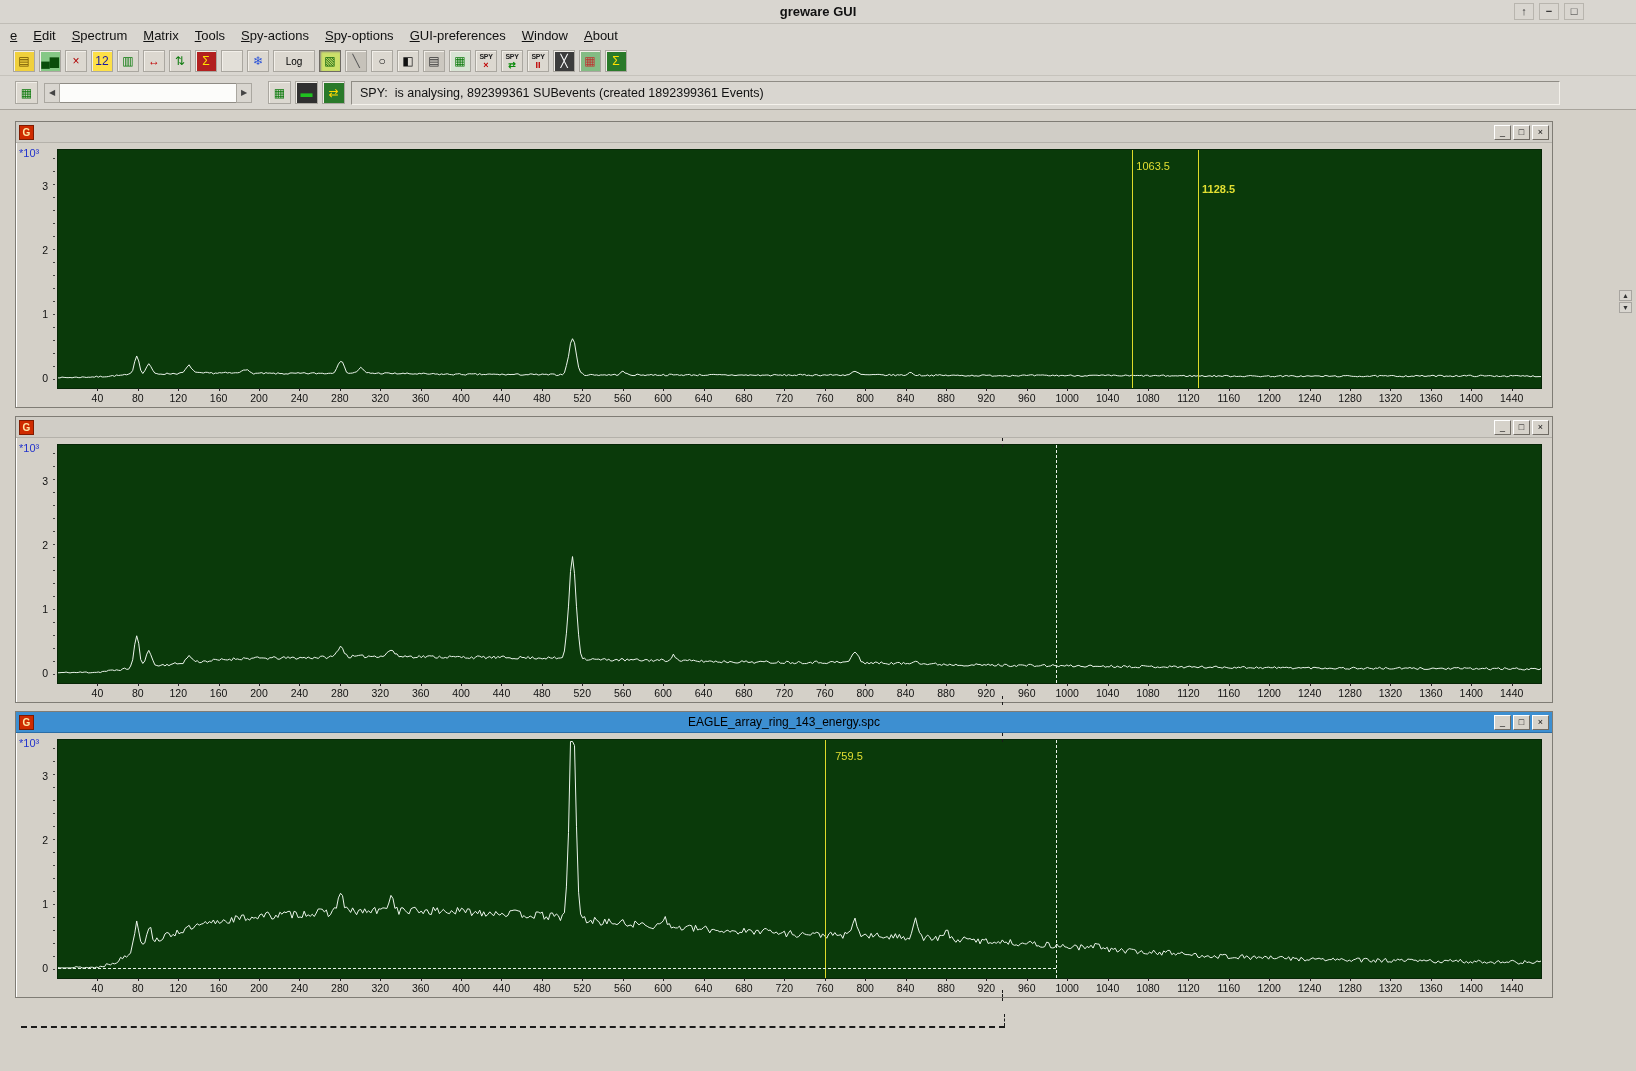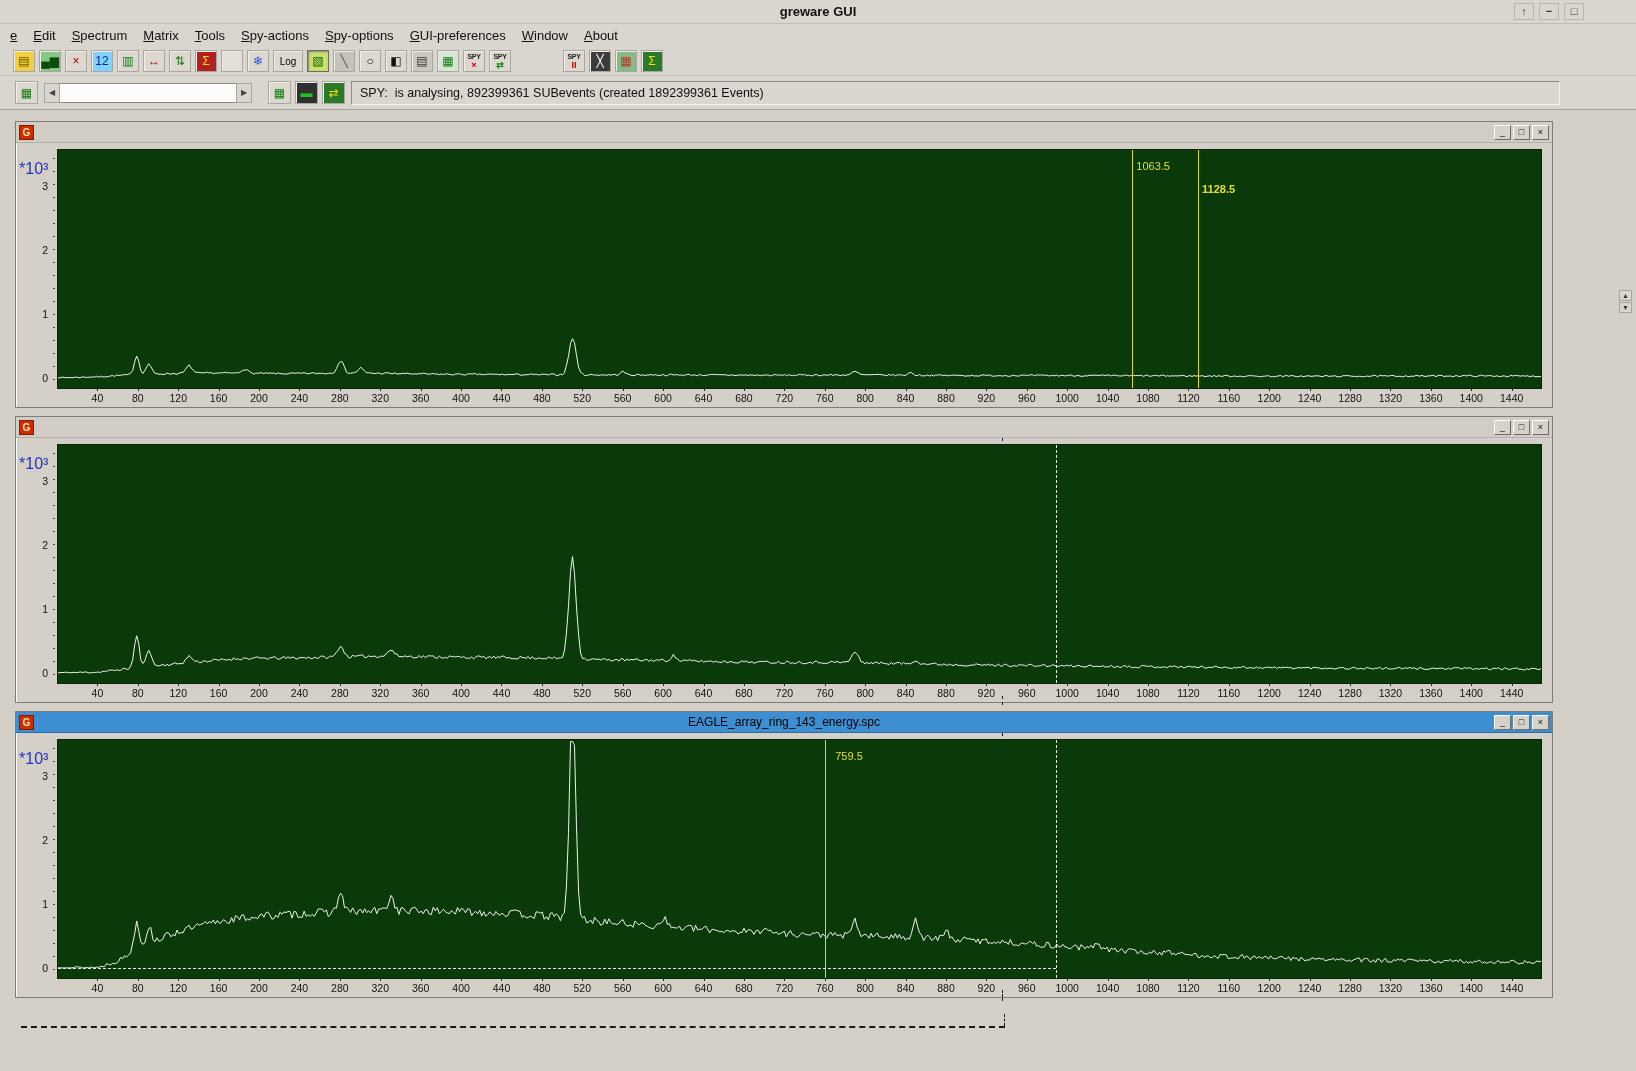--- a/index.html
+++ b/index.html
@@ -8,21 +8,21 @@
 
   
   .titlebar-app{position:absolute;top:0;left:0;right:0;height:24px;background:#d9d6d0;border-bottom:1px solid #c0bdb6;text-align:center;font-weight:bold;font-size:13px;line-height:24px}
   .app-controls{position:absolute;right:52px;top:3px;display:flex;gap:5px}
   .app-controls .abtn{width:20px;height:17px;font-size:11px;line-height:15px;text-align:center;color:#333;background:#d9d6d0;border:1px solid #b8b5ae}
   .menubar{position:absolute;top:24px;left:0;right:0;height:23px;background:#d9d6d0;display:flex;align-items:center;font-size:13px;padding-left:2px}
   .mitem{padding:2px 8px;display:inline-block;cursor:default}
   .mitem::first-letter{text-decoration:underline}
   .toolbar{position:absolute;top:47px;left:0;right:0;height:29px;background:#d9d6d0;display:flex;align-items:center;padding-left:13px;gap:4px;border-bottom:1px solid #c6c3bc}
   .ticon{width:22px;height:22px;border:1px solid #aaa7a0;box-shadow:inset 1px 1px 0 #f2efe9;display:flex;flex-direction:column;align-items:center;justify-content:center;font-size:12px;background:#dcd8d0;cursor:default;overflow:hidden}
-  .ticon.wide{width:30px;font-size:10px}
+  .ticon.wide{width:42px;font-size:10px}
   .ticon.pressed{border-color:#6f6b64;box-shadow:inset 1px 1px 2px #8a867e}
   .ticon .main{line-height:13px}
   .ticon .main.tiny{font-size:7px;font-weight:bold;line-height:8px;letter-spacing:-0.3px}
   .ticon .sub{font-size:9px;font-weight:bold;line-height:9px}
 
   
   .row2{position:absolute;top:76px;left:0;right:0;height:34px;background:#d9d6d0;border-bottom:1px solid #a8a49c;display:flex;align-items:center;padding-left:15px;gap:6px}
   .combo{width:418px;height:23px;background:#fff;border:1px solid;border-color:#7f7c75 #f4f1eb #f4f1eb #7f7c75;display:flex;align-items:center;font-size:12.5px;padding-left:6px;position:relative}
   .combo .arrowbox{position:absolute;right:1px;top:1px;bottom:1px;width:17px;background:#d9d6d0;border:1px solid #b0ada6;font-size:8px;text-align:center;line-height:19px;color:#333}
   .sqbtn{width:23px;height:23px;border:1px solid #aaa7a0;box-shadow:inset 1px 1px 0 #f2efe9;background:#dcd8d0;display:flex;align-items:center;justify-content:center;font-size:12px}
@@ -34,21 +34,21 @@
   
   .child{position:absolute;left:15px;width:1538px;height:287px;background:#d4d0c8;border:1px solid #7f7c75;box-shadow:inset 1px 1px 0 #ffffff}
   .ctitle{height:21px;background:#d0cdc6;display:flex;align-items:center;position:relative;border-bottom:1px solid #b4b1aa;padding:0 3px;gap:3px}
   .child.active .ctitle{background:#3d8fd1;border-bottom-color:#2a6da6}
   .gicon{width:15px;height:15px;background:#cf2b00;color:#ffe9a8;font-size:10px;font-weight:bold;text-align:center;line-height:14px;border:1px solid #801a00;z-index:1}
   .ctitle-text{position:absolute;left:0;right:0;text-align:center;font-size:12px;color:#000}
   .cbtns{margin-left:auto;display:flex;gap:2px;z-index:1}
   .cbtn{width:17px;height:15px;background:#d6d2ca;border:1px solid;border-color:#fff #6f6b64 #6f6b64 #fff;font-size:9px;line-height:13px;text-align:center;color:#111}
   .plotwrap{position:absolute;top:22px;left:0;right:0;height:245px}
   .ygutter{position:absolute;left:0;top:0;width:41px;bottom:0;font-size:10.5px}
-  .yscale{position:absolute;top:16px;left:3px;color:#2233cc;font-size:16px}
+  .yscale{position:absolute;top:3px;left:3px;color:#2233cc;font-size:11px}
   .ylab{position:absolute;right:9px;width:22px;text-align:right;color:#111}
   .ytickcol{position:absolute;right:2px;top:14px;height:222px;width:2px;background:repeating-linear-gradient(to bottom,#444 0 1px,transparent 1px 13px)}
   .plot{position:absolute;left:41px;top:5px;right:10px;bottom:0;background:#0a3a0a;border:1px solid #072607}
   .plot svg{position:absolute;inset:0;width:100%;height:100%;display:block}
   .marker{position:absolute;top:0;bottom:0;width:0}
   .marker.solid{border-left:1px solid #ddda2a}
   .marker.dashed{border-left:1px dashed #e9f2e9}
   .marker-label{position:absolute;color:#e2df32;font-size:11px;white-space:nowrap}
   .hline-dashed{position:absolute;height:0;border-top:1px dashed #e9f2e9}
   .xaxis{position:absolute;left:0;right:0;bottom:0;height:19px}
@@ -88,21 +88,21 @@
 <div class="toolbar">
     <span class="ticon" style="background: rgb(240, 208, 60);">
       <span class="main" style="color: rgb(107, 79, 0);">▤</span>
     </span>
     <span class="ticon" style="background: rgb(134, 200, 134);">
       <span class="main" style="color: rgb(10, 77, 10);">▄▆</span>
     </span>
     <span class="ticon" style="background: rgb(220, 216, 208);">
       <span class="main" style="color: rgb(176, 0, 0);">×</span>
     </span>
-    <span class="ticon" style="background: #7dd3fc;">
+    <span class="ticon" style="background: #fde047;">
       <span class="main" style="color: rgb(26, 26, 160);">12</span>
     </span>
     <span class="ticon" style="background: rgb(220, 216, 208);">
       <span class="main" style="color: rgb(10, 122, 10);">▥</span>
     </span>
     <span class="ticon" style="background: rgb(220, 216, 208);">
       <span class="main" style="color: rgb(192, 0, 0);">↔</span>
     </span>
     <span class="ticon" style="background: rgb(220, 216, 208);">
       <span class="main" style="color: rgb(10, 122, 10);">⇅</span>
@@ -138,21 +138,21 @@
       <span class="main" style="color: rgb(10, 122, 10);">▦</span>
     </span>
     <span class="ticon" style="background: rgb(220, 216, 208);">
       <span class="main tiny" style="color: rgb(34, 34, 34);">SPY</span>
       <span class="sub" style="color: rgb(192, 0, 0);">×</span>
     </span>
     <span class="ticon" style="background: rgb(220, 216, 208);">
       <span class="main tiny" style="color: rgb(34, 34, 34);">SPY</span>
       <span class="sub" style="color: rgb(10, 138, 10);">⇄</span>
     </span>
-    <span class="ticon" style="background: rgb(220, 216, 208); margin-left: 48px;">
+    <span class="ticon" style="background: rgb(220, 216, 208);">
       <span class="main tiny" style="color: rgb(34, 34, 34);">SPY</span>
       <span class="sub" style="color: rgb(192, 0, 0);">II</span>
     </span>
     <span class="ticon" style="background: rgb(60, 60, 60);">
       <span class="main" style="color: rgb(255, 255, 255);">╳</span>
     </span>
     <span class="ticon" style="background: rgb(132, 188, 132);">
       <span class="main" style="color: rgb(192, 48, 48);">▦</span>
     </span>
     <span class="ticon" style="background: rgb(42, 122, 42);">

